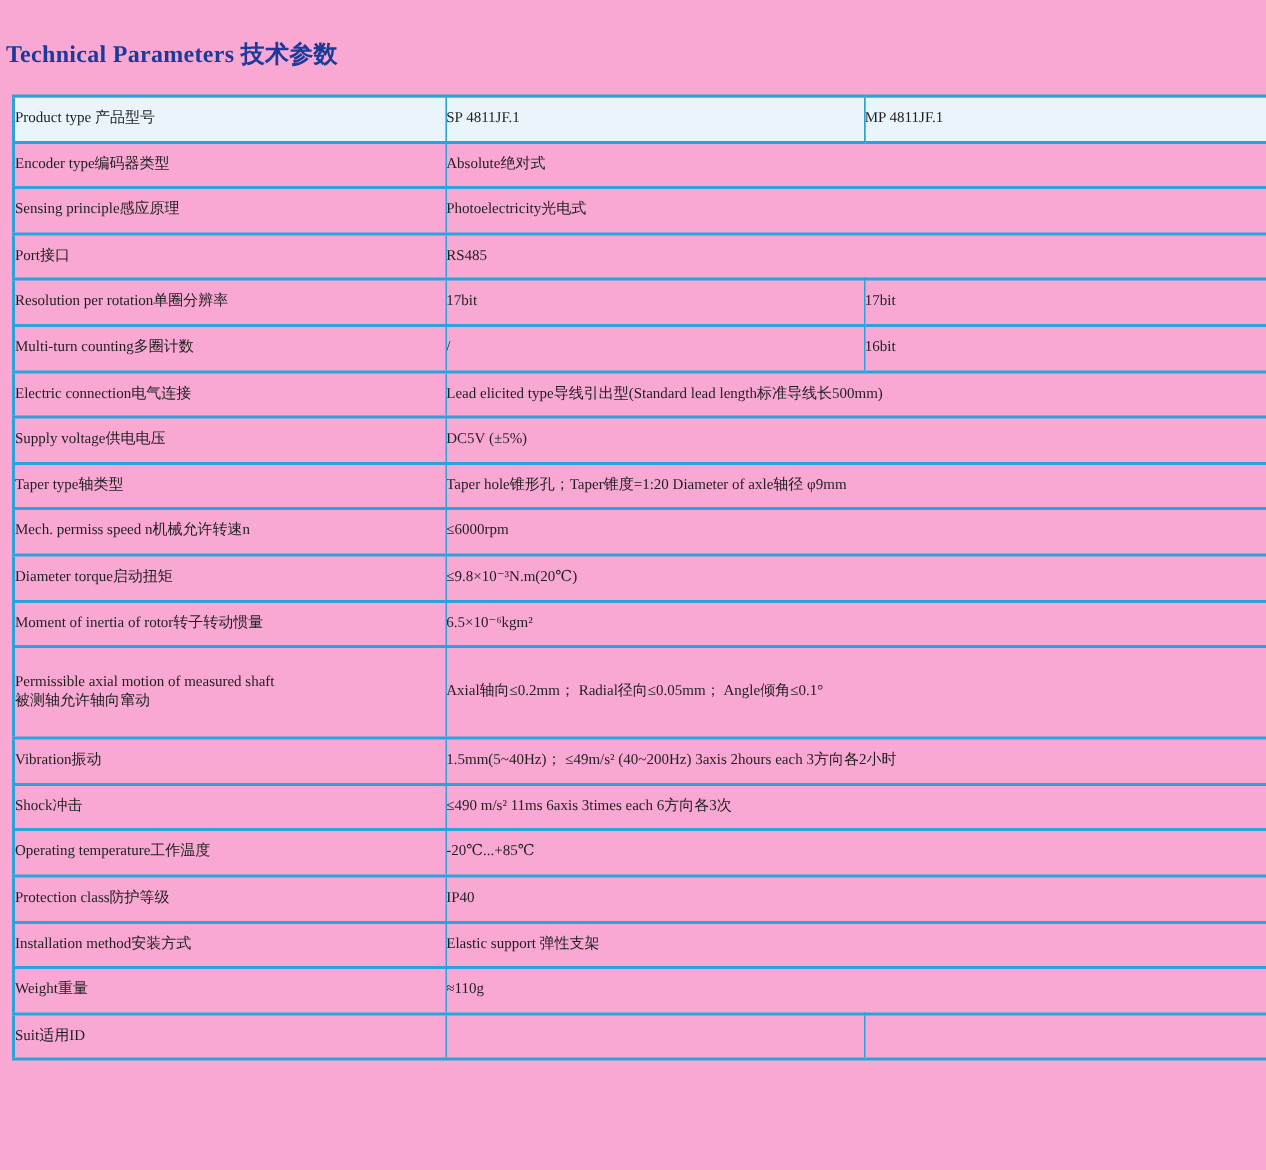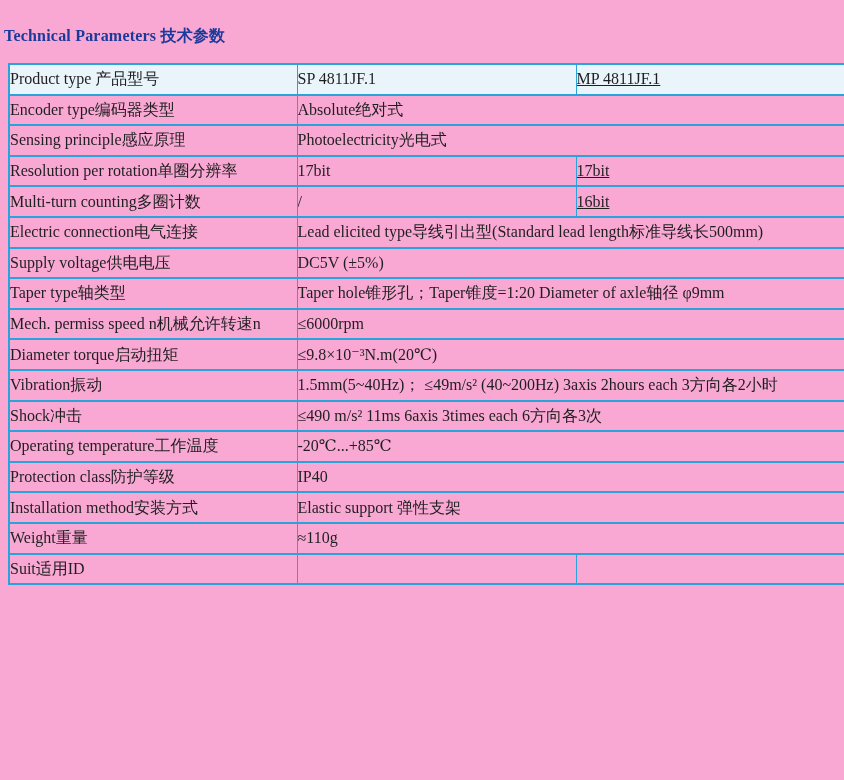--- a/index.html
+++ b/index.html
@@ -35,41 +35,40 @@
     width: 836px;
     border-collapse: collapse;
     table-layout: fixed;
     border-left: 2px solid #29a3d9;
     border-top: 2px solid #29a3d9;
     border-bottom: 2px solid #29a3d9;
   }
   table.params-table td {
     border-top: 2px solid #29a3d9;
     border-bottom: 2px solid #29a3d9;
-    font-size: 16px;
+    font-size: 10px;
     color: #1f1f1f;
     height: 28.6px;
     padding: 0;
     vertical-align: middle;
     overflow: hidden;
     white-space: pre-line;
     line-height: 1.25;
   }
   td.label-cell {
     padding-left: 14px;
     padding-right: 6px;
     border-right: 1.5px solid #29a3d9;
   }
   td.value-cell {
     padding-left: 18px;
     padding-right: 4px;
   }
   td.value-cell + td.value-cell {
     border-left: 1.5px solid #29a3d9;
-    text-decoration: underline;
   }
   tr.header-row td {
     background: #e9f4fb;
   }
   tr.tall-row td {
     height: 59px;
   }
 </style>
 </head>
 <body>
@@ -90,20 +89,24 @@
         </tr>
         <tr>
           <td class="label-cell">Encoder type编码器类型</td>
           <td class="value-cell" colspan="2">Absolute绝对式</td>
         </tr>
         <tr>
           <td class="label-cell">Sensing principle感应原理</td>
           <td class="value-cell" colspan="2">Photoelectricity光电式</td>
         </tr>
         <tr>
+          <td class="label-cell">Port接口</td>
+          <td class="value-cell" colspan="2">RS485</td>
+        </tr>
+        <tr>
           <td class="label-cell">Resolution per rotation单圈分辨率</td>
           <td class="value-cell">17bit</td>
           <td class="value-cell">17bit</td>
         </tr>
         <tr>
           <td class="label-cell">Multi-turn counting多圈计数</td>
           <td class="value-cell">/</td>
           <td class="value-cell">16bit</td>
         </tr>
         <tr>
@@ -118,20 +121,29 @@
           <td class="label-cell">Taper type轴类型</td>
           <td class="value-cell" colspan="2">Taper hole锥形孔；Taper锥度=1:20 Diameter of axle轴径 φ9mm</td>
         </tr>
         <tr>
           <td class="label-cell">Mech. permiss speed n机械允许转速n</td>
           <td class="value-cell" colspan="2">≤6000rpm</td>
         </tr>
         <tr>
           <td class="label-cell">Diameter torque启动扭矩</td>
           <td class="value-cell" colspan="2">≤9.8×10⁻³N.m(20℃)</td>
+        </tr>
+        <tr>
+          <td class="label-cell">Moment of inertia of rotor转子转动惯量</td>
+          <td class="value-cell" colspan="2">6.5×10⁻⁶kgm²</td>
+        </tr>
+        <tr class="tall-row">
+          <td class="label-cell">Permissible axial  motion of measured shaft
+被测轴允许轴向窜动</td>
+          <td class="value-cell" colspan="2">Axial轴向≤0.2mm； Radial径向≤0.05mm； Angle倾角≤0.1°</td>
         </tr>
         <tr>
           <td class="label-cell">Vibration振动</td>
           <td class="value-cell" colspan="2">1.5mm(5~40Hz)； ≤49m/s² (40~200Hz)  3axis 2hours each  3方向各2小时</td>
         </tr>
         <tr>
           <td class="label-cell">Shock冲击</td>
           <td class="value-cell" colspan="2">≤490 m/s²  11ms  6axis 3times each  6方向各3次</td>
         </tr>
         <tr>

